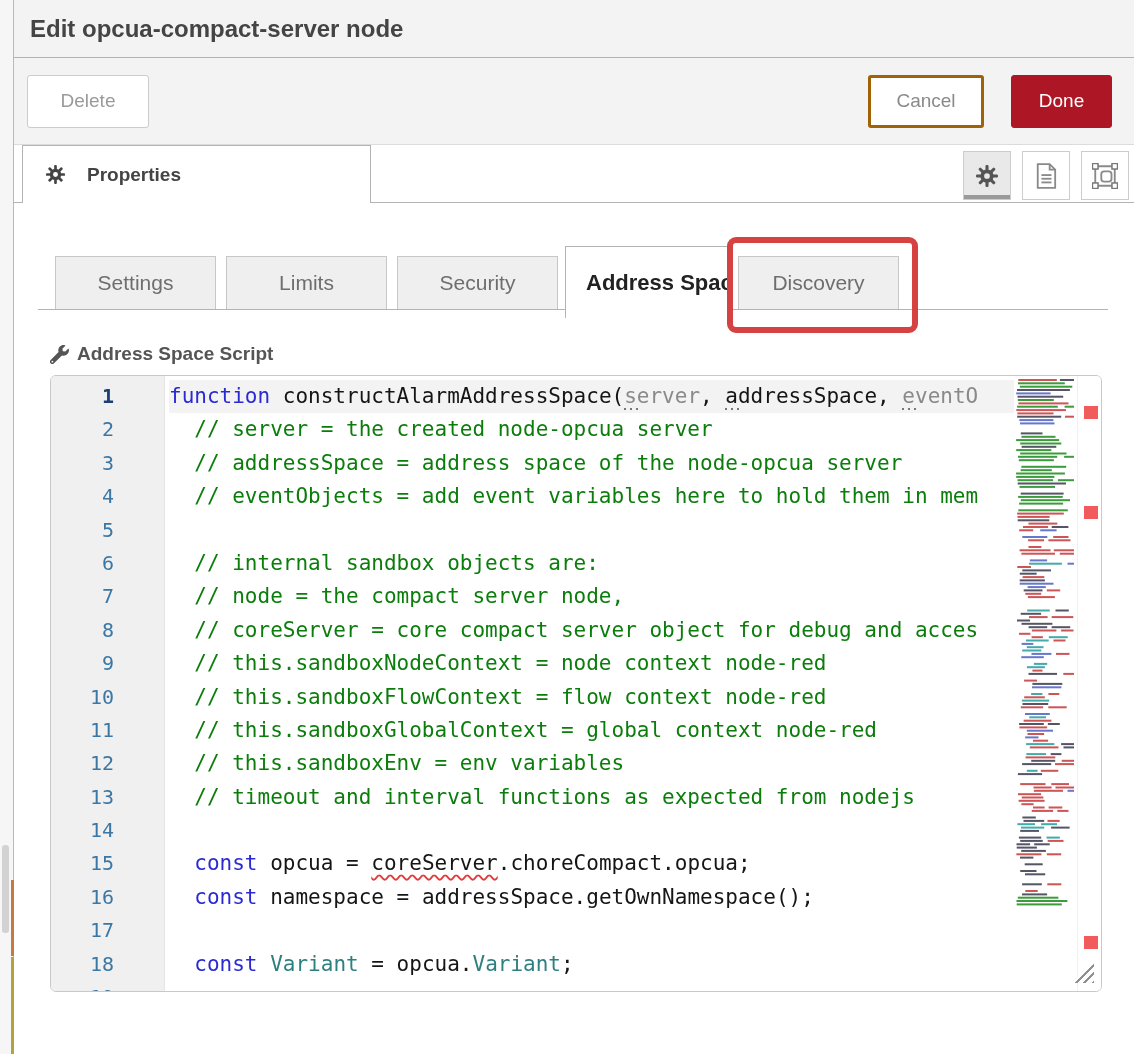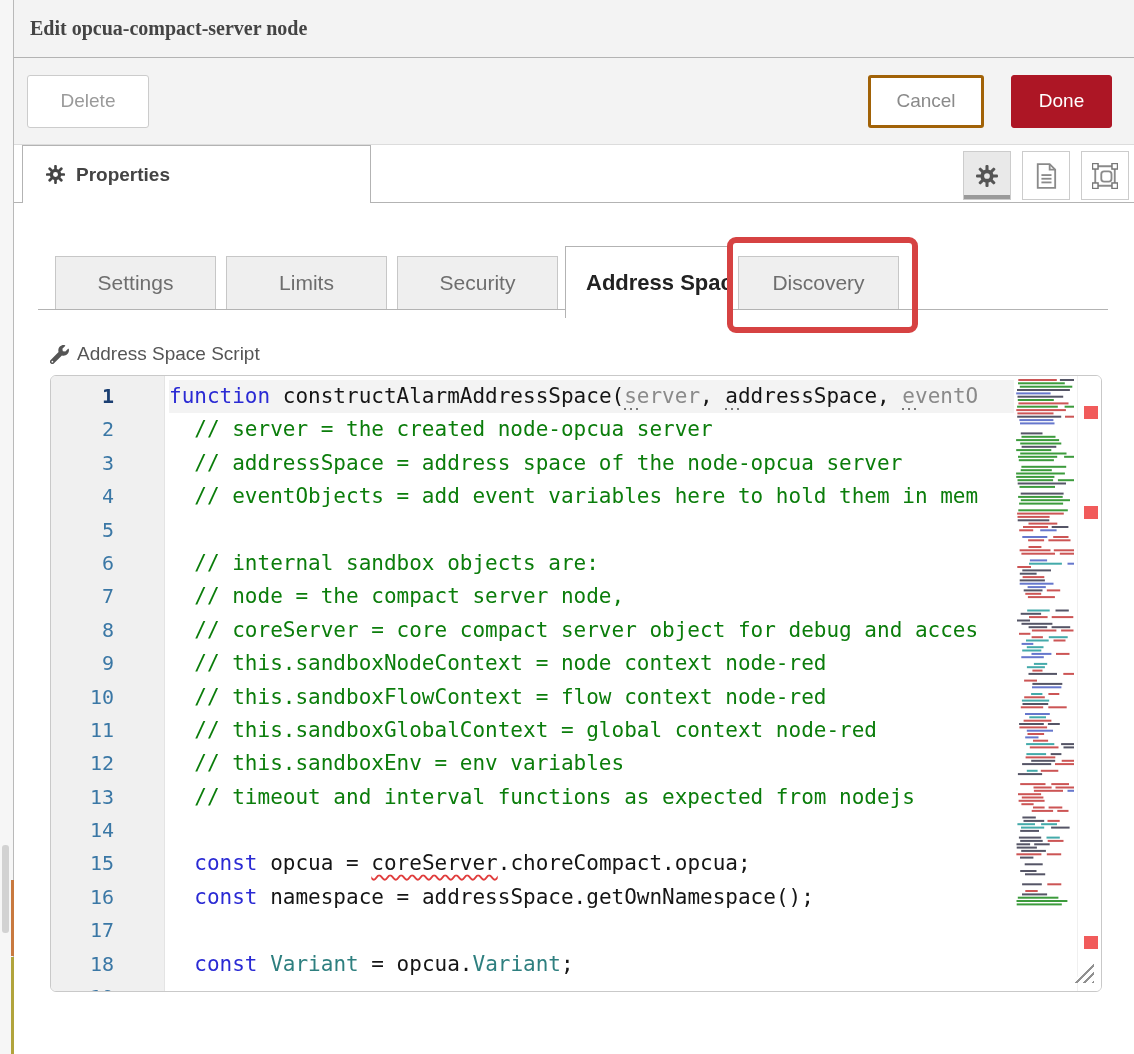--- a/index.html
+++ b/index.html
@@ -13,34 +13,34 @@
     background:#d2d2d2; border-radius:3px; }
   .wire-seg { position:absolute; right:-1px; width:3px; }
   .wire-orange { top:880px; height:76px; background:#c8793f; }
   .wire-olive  { top:957px; height:97px; background:#b1a43c; }
 
   
   .tray { position:absolute; left:14px; top:0; width:1120px; height:1054px; background:#fff; }
 
   .tray-header { height:58px; background:#f3f3f3; border-bottom:1px solid #b3b3b3;
     display:flex; align-items:center; padding-left:16px; }
-  .tray-title { font-size:20px; font-weight:bold; color:#444;font-family:Liberation Serif, serif; }
+  .tray-title { font-size:24px; font-weight:bold; color:#444; }
 
   .tray-toolbar { height:87px; background:#f3f3f3; display:flex; align-items:center;
     padding-left:13px; padding-right:22px; border-bottom:1px solid #dcdcdc; }
   .btn { height:53px; border-radius:3px; font-size:19px; cursor:pointer;
     font-family:"Liberation Sans", sans-serif; }
   .btn-delete { width:122px; background:#fff; border:1px solid #ccc; color:#9a9a9a; }
   .toolbar-spacer { flex:1; }
   .btn-cancel { width:116px; background:#fff; border:3px solid #a16207; color:#8a8a8a; margin-right:27px; }
   .btn-done { width:101px; background:var(--done-bg); border:1px solid var(--done-bg); color:#fff; }
 
   .tray-tabs-row { position:relative; height:58px; background:#fff; border-bottom:1px solid #b3b3b3; }
   .properties-tab { position:absolute; left:8px; top:0; width:349px; height:58px; background:#fff;
-    border:1px solid #b3b3b3; border-bottom:none; display:flex; align-items:center; gap:11px;
+    border:1px solid #b3b3b3; border-bottom:none; display:flex; align-items:center; gap:22px;
     padding-left:23px; font-size:19px; font-weight:bold; color:#444; cursor:pointer; }
   .tray-icon-buttons { position:absolute; right:5px; top:6px; display:flex; gap:11px; }
   .icon-btn { width:48px; height:49px; background:#fff; border:1px solid #ccc;
     display:flex; align-items:center; justify-content:center; cursor:pointer; position:relative; }
   .icon-btn.active { background:#e9e9e9; }
   .icon-btn.active::after { content:""; position:absolute; left:0; right:0; bottom:0; height:4px; background:#9a9a9a; }
 
   
   .tray-body { position:absolute; top:204px; left:0; right:0; bottom:0; background:#fff; }
 
@@ -51,21 +51,21 @@
     justify-content:center; font-size:21px; color:#6e6e6e; cursor:pointer;
     white-space:nowrap; overflow:hidden; flex:none; }
   .tab.active { width:166px; height:72px; margin-top:-10px; margin-left:-3px; margin-right:7px;
     background:#fff; border:1px solid #b3b3b3; border-bottom:none; z-index:2; position:relative;
     font-weight:bold; font-size:22px; color:#222; justify-content:flex-start; padding-left:20px; }
 
   .red-box { position:absolute; left:713px; top:33px; width:191px; height:96px;
     border:6px solid var(--annotation-box); border-radius:9px; z-index:5; pointer-events:none; }
 
   .section-label { position:absolute; left:36px; top:139px; display:flex; align-items:center;
-    gap:8px; font-size:19px; color:#555; }
+    gap:8px; font-size:19px; color:#555;font-weight:bold; }
 
   
   .code-editor { position:absolute; left:36px; top:171px; width:1052px; height:617px;
     border:1px solid #c9c9c9; border-radius:6px; background:#fff; overflow:hidden; }
   .gutter { position:absolute; left:0; top:0; bottom:0; width:114px; background:#f0f0f0;
     border-right:1px solid #e4e4e4; padding-top:4px; }
   .ln { height:33.4px; line-height:33.4px; text-align:right; padding-right:50px;
     font-family:"DejaVu Sans Mono", monospace; font-size:20px; color:var(--lineno); }
   .ln.active { color:var(--lineno-active); font-weight:bold; }
   .code-pane { position:absolute; left:115px; top:0; right:87px; bottom:0;

